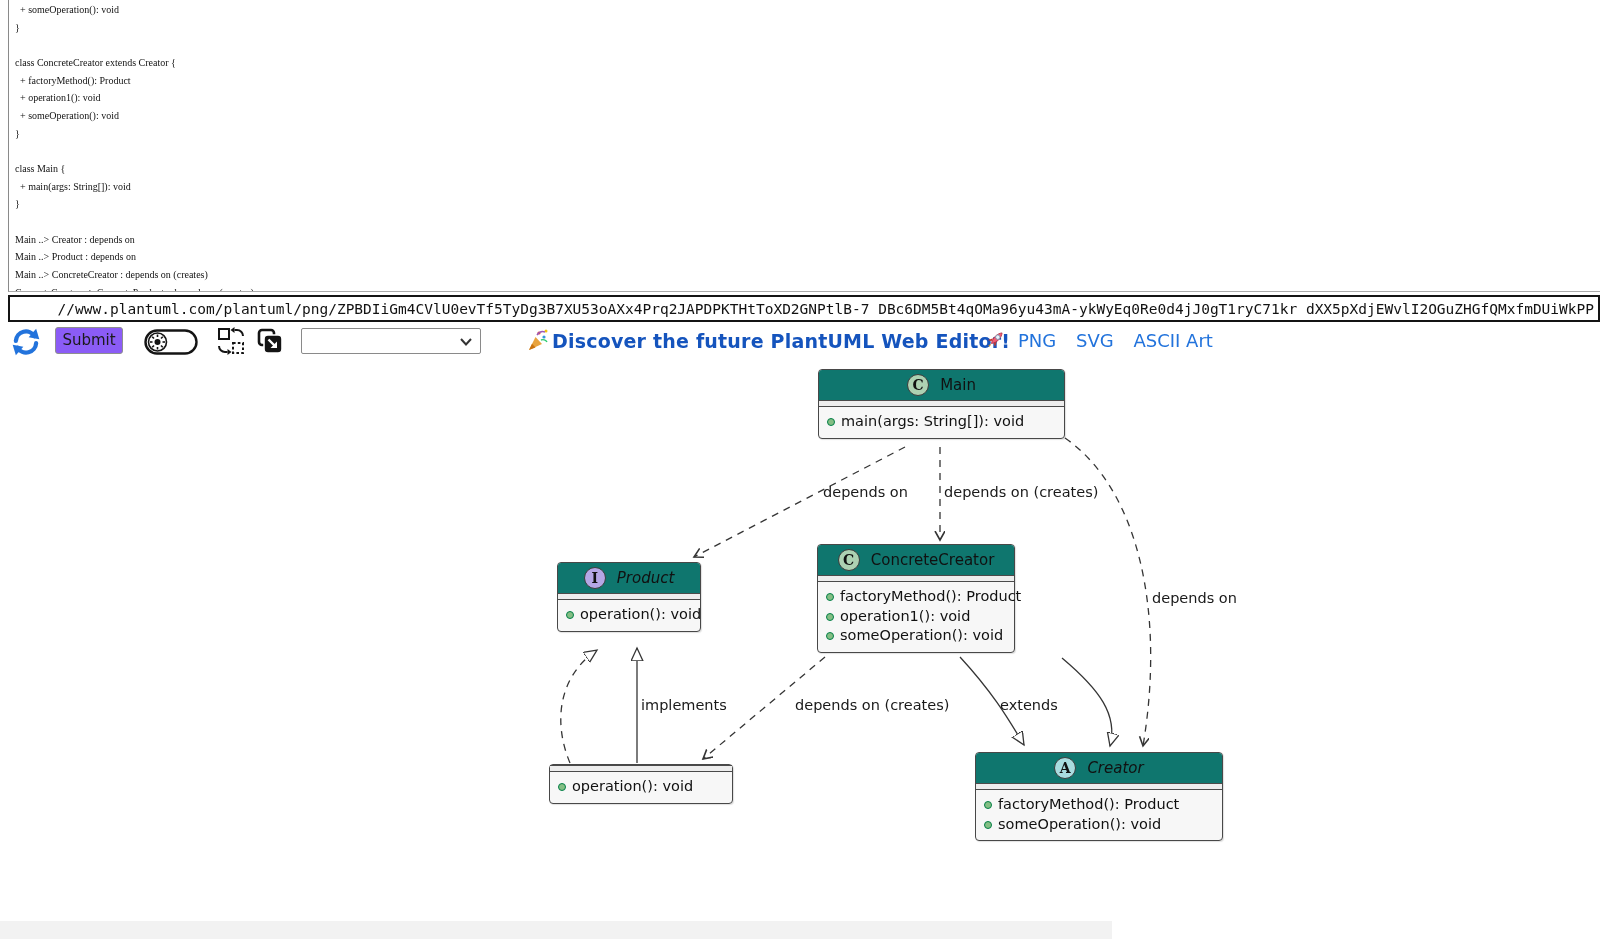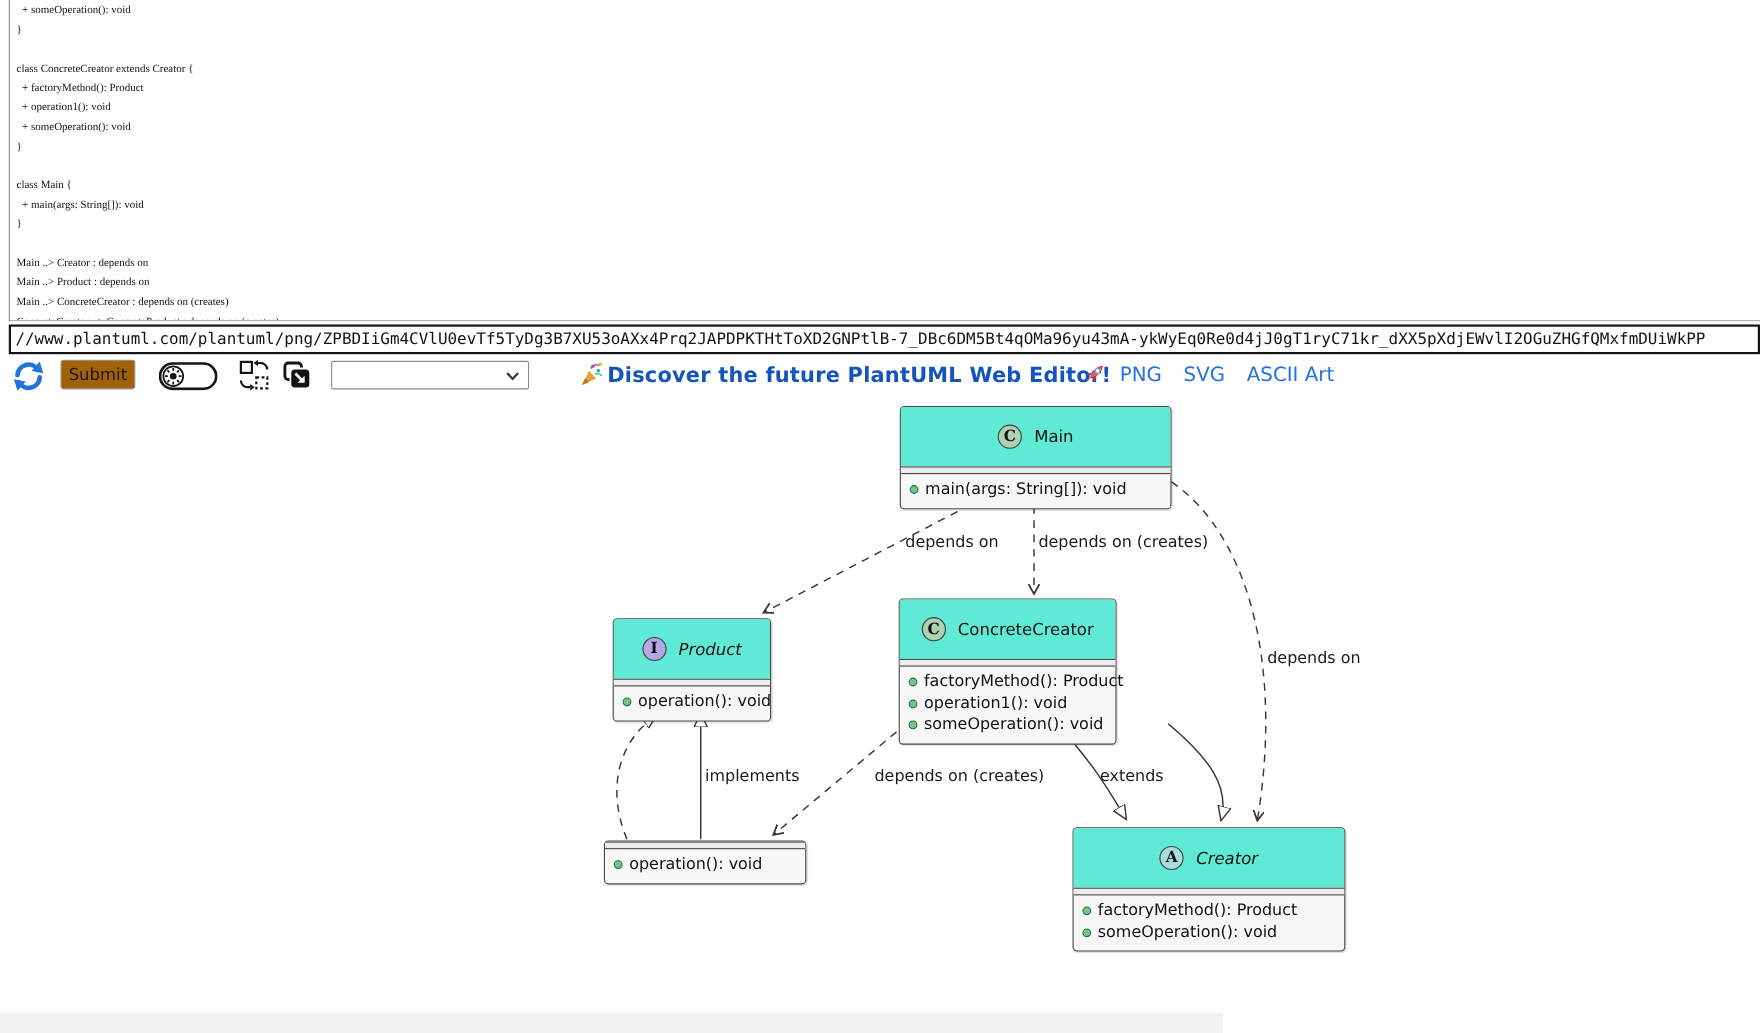--- a/index.html
+++ b/index.html
@@ -16,29 +16,29 @@
     position:absolute; left:6px; top:5px;
     font-family:Liberation Serif, serif; font-size:10px; line-height:17.65px;
     color:#121212; white-space:pre;
   }
 
   
   .url-bar {
     position:absolute; left:8px; top:295px; width:1592px; height:27px;
     border:2px solid #141414; background:#ffffff;
     font-family:"DejaVu Sans Mono", monospace; font-size:14.5px; color:#121212;
-    padding:2px 4px; outline:none;
+    padding:2px 4px; outline:none;text-align:right;
   }
 
   
   .toolbar { position:absolute; left:0; top:324px; width:1600px; height:38px; }
   .tb-abs { position:absolute; }
   .submit-btn {
     position:absolute; left:55px; top:3px; width:68px; height:27px;
-    background:#a16207; border:1px solid #8f8f8f; border-radius:3px;
+    background:#8b5cf6; border:1px solid #8f8f8f; border-radius:3px;
     font-size:15px; color:#1a1a1a; text-align:center; line-height:25px;
     font-family:"DejaVu Sans", sans-serif;
   }
   .select-box {
     position:absolute; left:301px; top:4px; width:180px; height:26px;
     background:#ffffff; border:1px solid #8a8a8a; border-radius:2px;
   }
   .select-box svg { position:absolute; right:8px; top:9px; }
   .banner {
     position:absolute; left:552px; top:6px; font-size:19px; font-weight:bold;
@@ -52,22 +52,22 @@
   .diagram { position:absolute; left:540px; top:360px; width:720px; height:520px; }
   .edges { position:absolute; left:0; top:0; }
   .edge-label { font-size:14.5px; fill:#1a1a1a; font-family:"DejaVu Sans", sans-serif; }
 
   .uml-box {
     position:absolute; background:#f7f7f7;
     border:1.4px solid #484848; border-radius:4px;
     box-shadow:1px 1px 1px rgba(0,0,0,0.12);
   }
   .uml-title {
-    background:#5eead4; border-radius:3px 3px 0 0;
-    padding:16px 8px; text-align:center; white-space:nowrap;
+    background:#0f766e; border-radius:3px 3px 0 0;
+    padding:4px 8px; text-align:center; white-space:nowrap;
   }
   .uml-circle {
     display:inline-block; width:22px; height:22px; border-radius:50%;
     border:1.2px solid #3c3c3c; font-family:"DejaVu Serif", serif;
     font-weight:bold; font-size:14px; line-height:20px; text-align:center;
     vertical-align:middle; color:#111;
   }
   .uml-name { font-size:15px; color:#111; margin-left:6px; vertical-align:middle; }
   .uml-name.it { font-style:italic; }
   .uml-sep { height:7px; background:#ededed;

